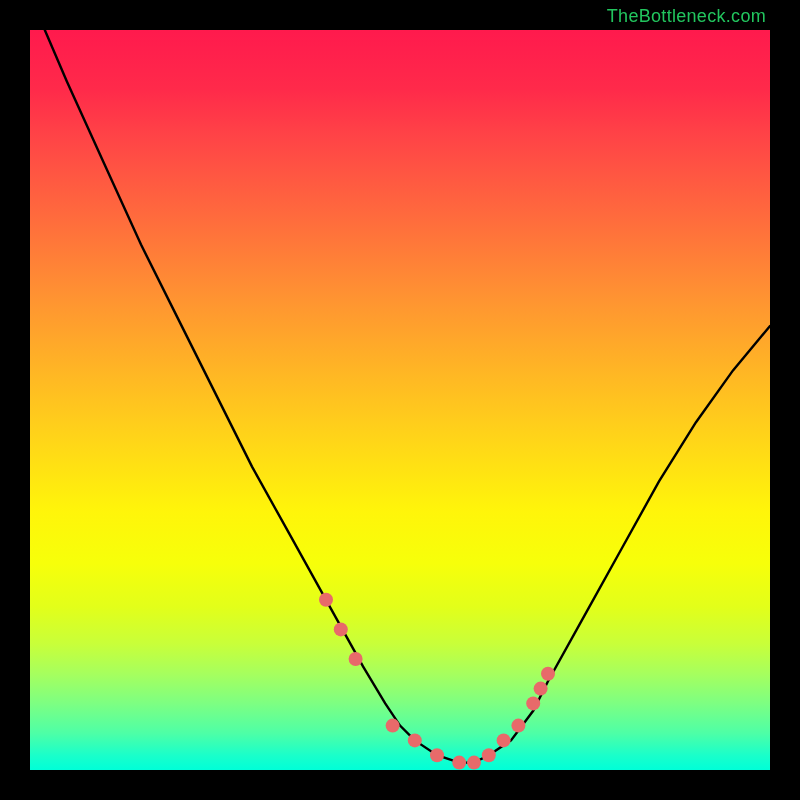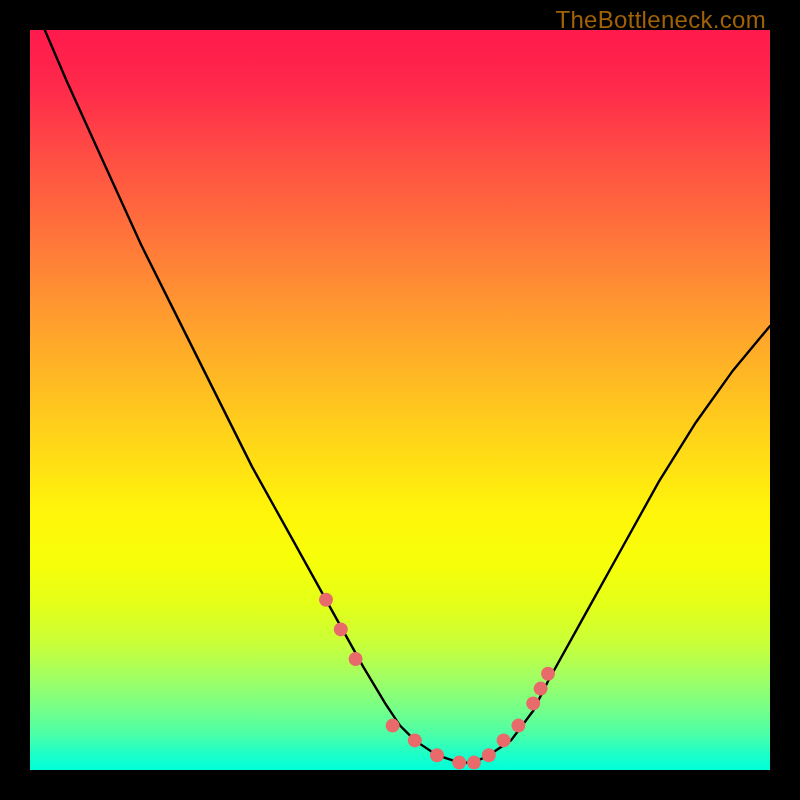--- a/index.html
+++ b/index.html
@@ -42,22 +42,22 @@
       #7dff82 91%,
       #4effa6 95%,
       #1affca 98%,
       #00ffd8 100%
     );
   }
   .watermark {
     position: absolute;
     top: 6px;
     right: 34px;
-    color: #a16207;
-    font-size: 24px;
+    color: #22c55e;
+    font-size: 18px;
     font-weight: 500;
     letter-spacing: 0.3px;
   }
   svg.curve {
     position: absolute;
     top: 30px;
     left: 30px;
     width: 740px;
     height: 740px;
     overflow: visible;

